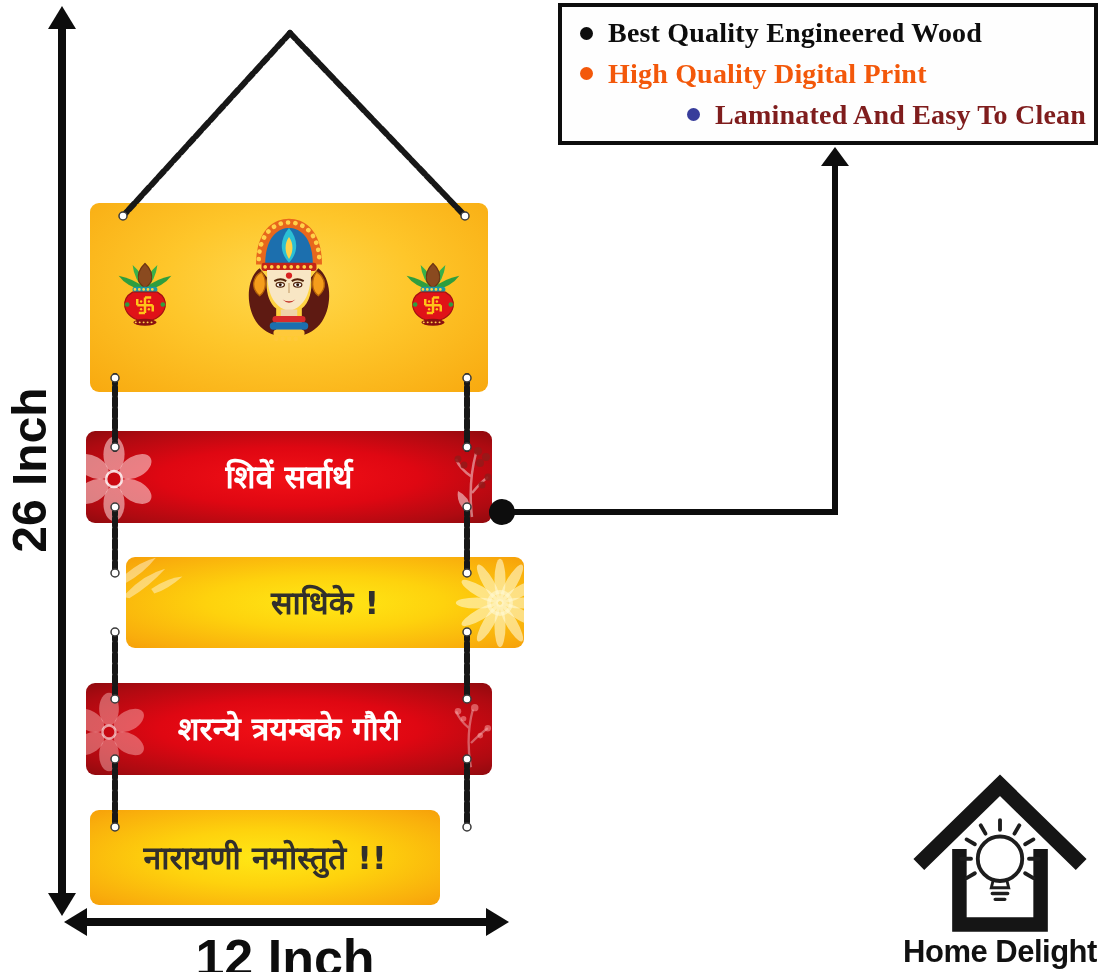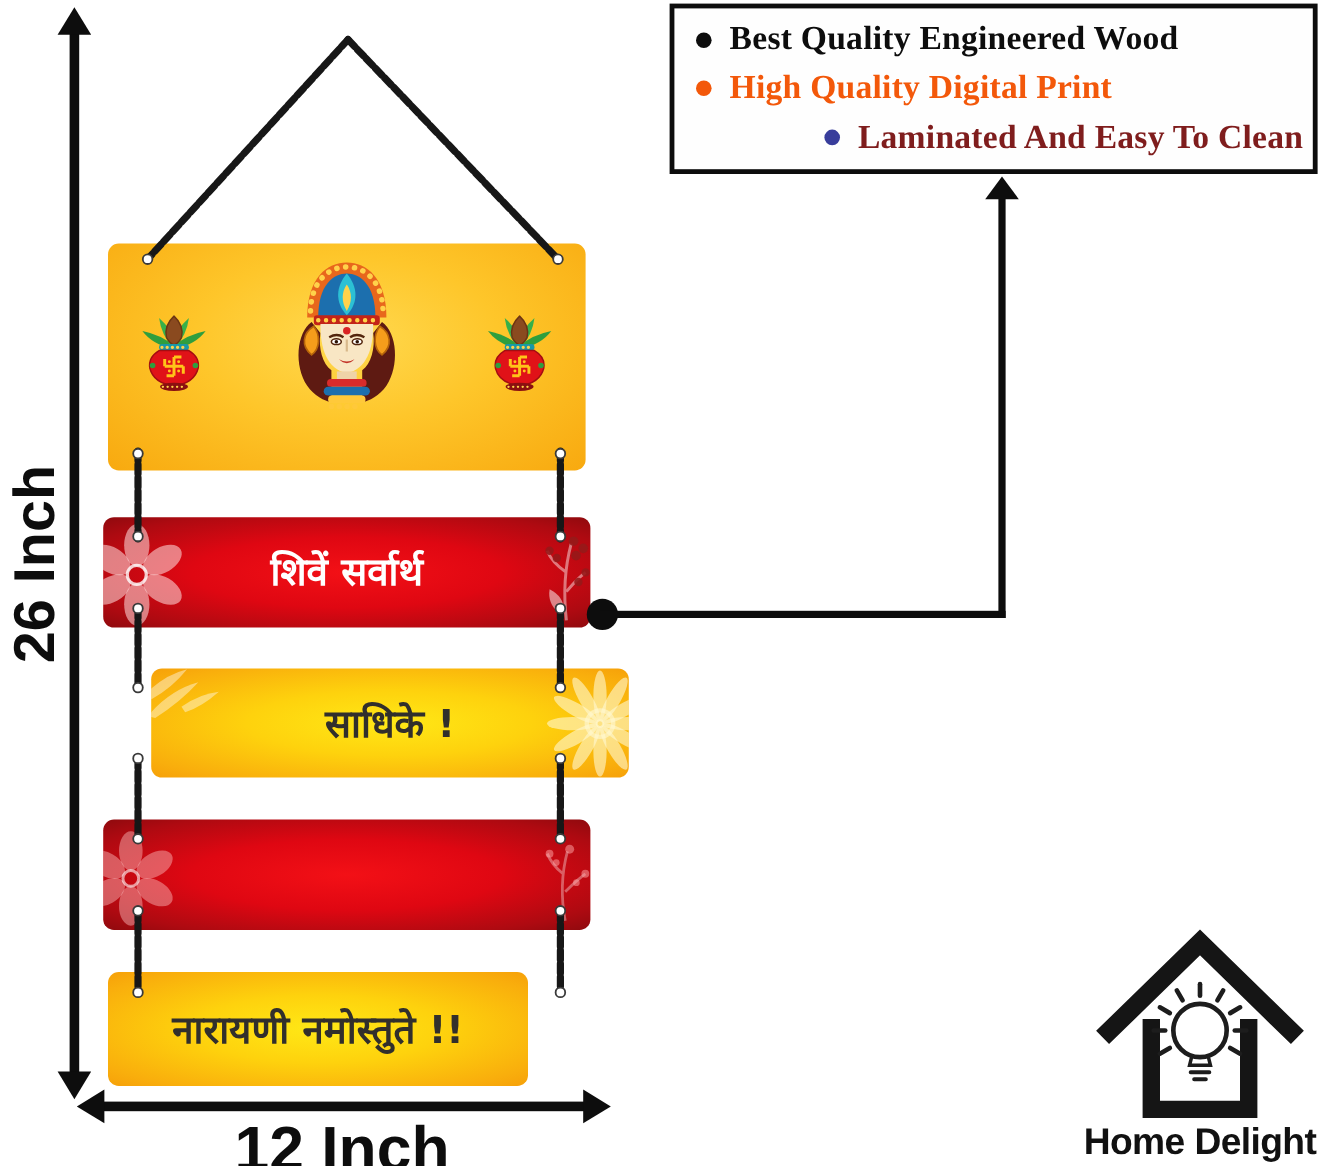--- a/index.html
+++ b/index.html
@@ -277,20 +277,21 @@
     <svg class="decal" style="right:-2px;top:6px;width:46px;height:82px" viewBox="0 0 48 88">
       <path d="M24,84 Q18,52 26,22 M24,58 Q34,48 42,42 M22,42 Q12,34 8,24" stroke="rgba(255,255,255,0.35)" stroke-width="2.5" fill="none"></path>
       <g fill="rgba(255,170,170,0.5)">
         <circle cx="28" cy="20" r="4"></circle>
           <circle cx="10" cy="24" r="3.5"></circle>
           <circle cx="42" cy="42" r="3.5"></circle>
         <circle cx="34" cy="50" r="3"></circle>
           <circle cx="16" cy="32" r="3"></circle>
       </g>
     </svg>
+    <div class="ptext t-white">शरन्ये त्रयम्बके गौरी</div>
   </div>
 
   <div class="panel band panel-yellow p5">
     <div class="ptext t-dark">नारायणी नमोस्तुते !!</div>
   </div>
 
   <div class="brand">
     <svg width="200" height="172" viewBox="0 0 200 178">
       <path d="M16,102 L100,20 L184,102" fill="none" stroke="#151515" stroke-width="16" stroke-linejoin="miter"></path>
       <path d="M58,86 L58,164 L142,164 L142,86" fill="none" stroke="#151515" stroke-width="15"></path>

